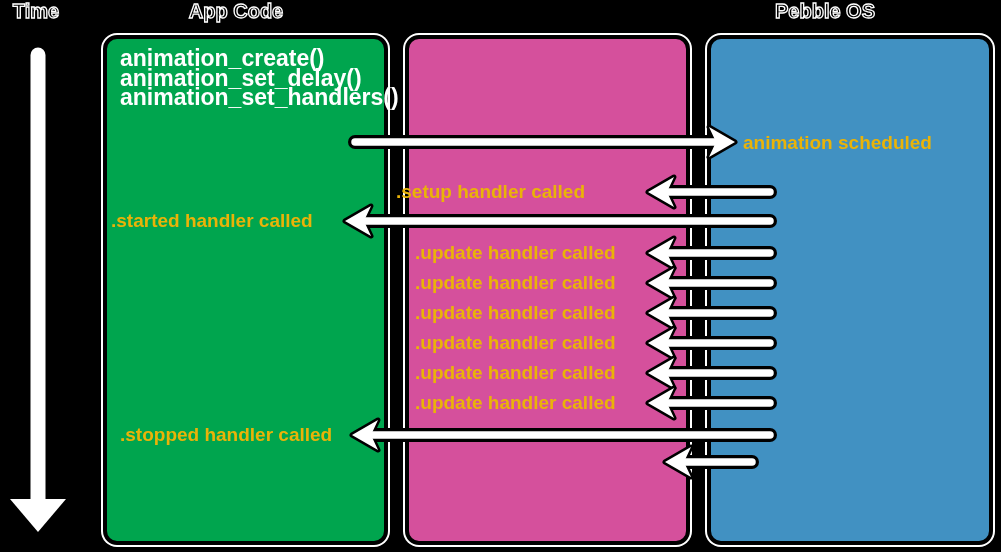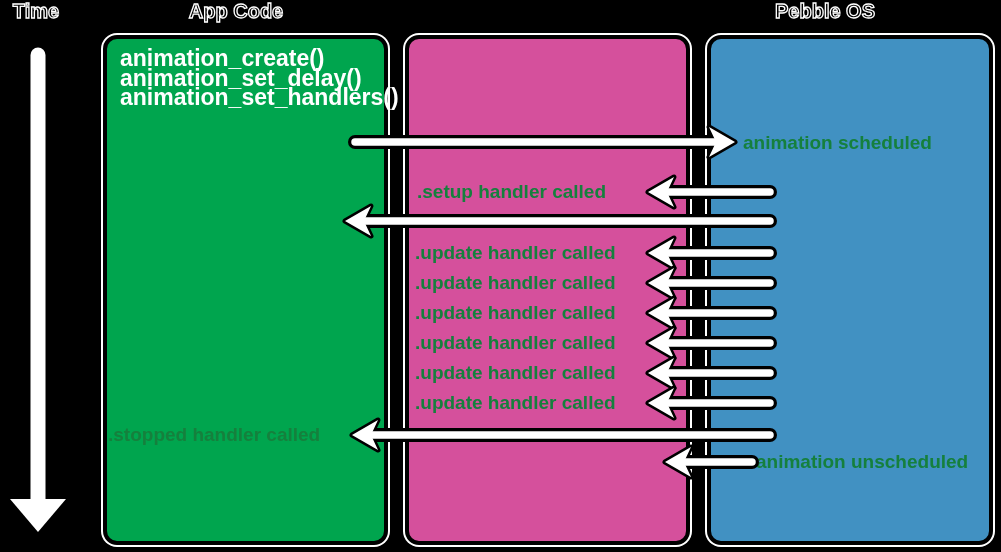--- a/index.html
+++ b/index.html
@@ -34,21 +34,21 @@
     box-sizing: border-box;
     border: 4px solid #000;
     box-shadow: 0 0 0 2px #fff;
     border-radius: 14px;
   }
   #box-app  { left: 103px; width: 285px; }
   #box-impl { left: 405px; width: 285px; }
   #box-os   { left: 707px; width: 286px; }
   .boxtext {
     position: absolute;
-    color: #15803d;
+    color: #eab308;
     font-weight: 700;
     font-size: 19px;
     line-height: 22px;
     white-space: nowrap;
   }
   #fn-list {
     position: absolute;
     left: 120px; top: 49px;
     color: #fff;
     font-weight: 700;
@@ -74,32 +74,32 @@
 
   <div class="box" id="box-app" style="background-color: rgb(0, 165, 78);"></div>
   <div class="box" id="box-impl" style="background-color: rgb(213, 80, 156);"></div>
   <div class="box" id="box-os" style="background-color: rgb(65, 145, 194);"></div>
 
   <div id="fn-list">
     <div>animation_create()</div>
     <div>animation_set_delay()</div>
     <div>animation_set_handlers()</div>
   </div>
-  <div class="boxtext" style="left:108px; top:424px">.stopped handler called</div>
+  <div class="boxtext" style="left:111px; top:210px">.started handler called</div>
+  <div class="boxtext" style="left:120px; top:424px">.stopped handler called</div>
 
-  <div class="boxtext" style="left:417px; top:181px">.setup handler called</div>
+  <div class="boxtext" style="left:396px; top:181px">.setup handler called</div>
   <div class="boxtext" style="left:415px; top:242px">.update handler called</div>
   <div class="boxtext" style="left:415px; top:272px">.update handler called</div>
   <div class="boxtext" style="left:415px; top:302px">.update handler called</div>
   <div class="boxtext" style="left:415px; top:332px">.update handler called</div>
   <div class="boxtext" style="left:415px; top:362px">.update handler called</div>
   <div class="boxtext" style="left:415px; top:392px">.update handler called</div>
 
   <div class="boxtext" style="left:743px; top:132px">animation scheduled</div>
-  <div class="boxtext" style="left:756px; top:451px">animation unscheduled</div>
 
   <svg id="arrow-overlay" viewBox="0 0 1001 552" xmlns="http://www.w3.org/2000/svg">
       <g>
         <polygon points="735,142 709,127 716,142 709,157" fill="#000000" stroke="#000000" stroke-width="5" stroke-linejoin="round"></polygon>
         <line x1="355" y1="142" x2="713" y2="142" stroke="#000000" stroke-width="14" stroke-linecap="round"></line>
         <line x1="355" y1="142" x2="715" y2="142" stroke="#FFFFFF" stroke-width="7.5" stroke-linecap="round"></line>
         <polygon points="735,142 709,127 716,142 709,157" fill="#FFFFFF"></polygon>
       </g>
       <g>
         <polygon points="648,192 674,177 667,192 674,207" fill="#000000" stroke="#000000" stroke-width="5" stroke-linejoin="round"></polygon>

